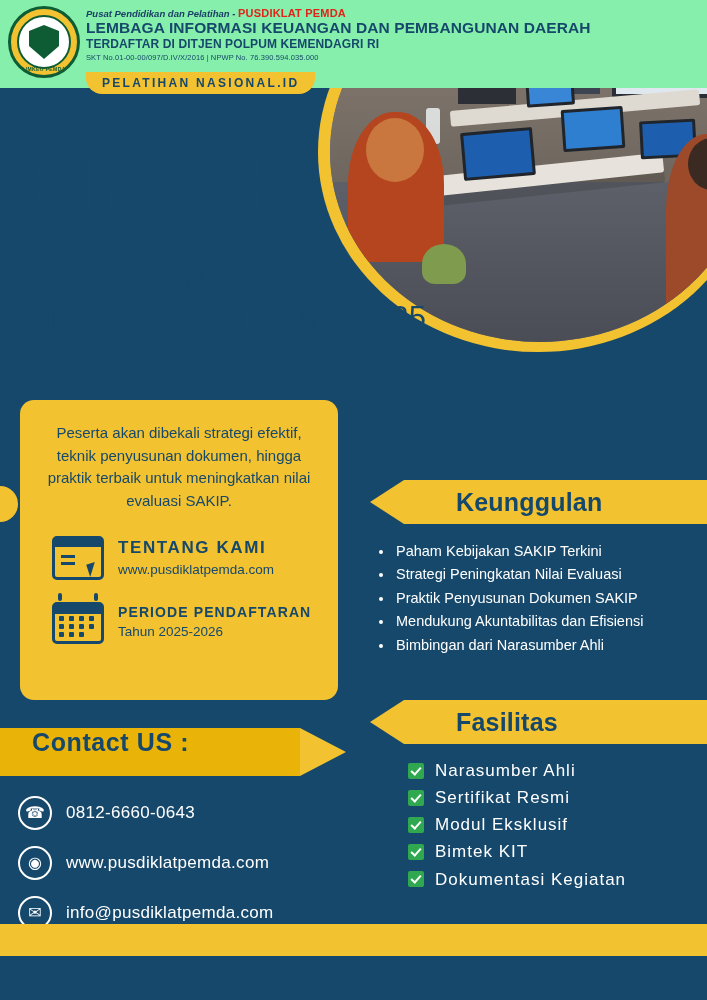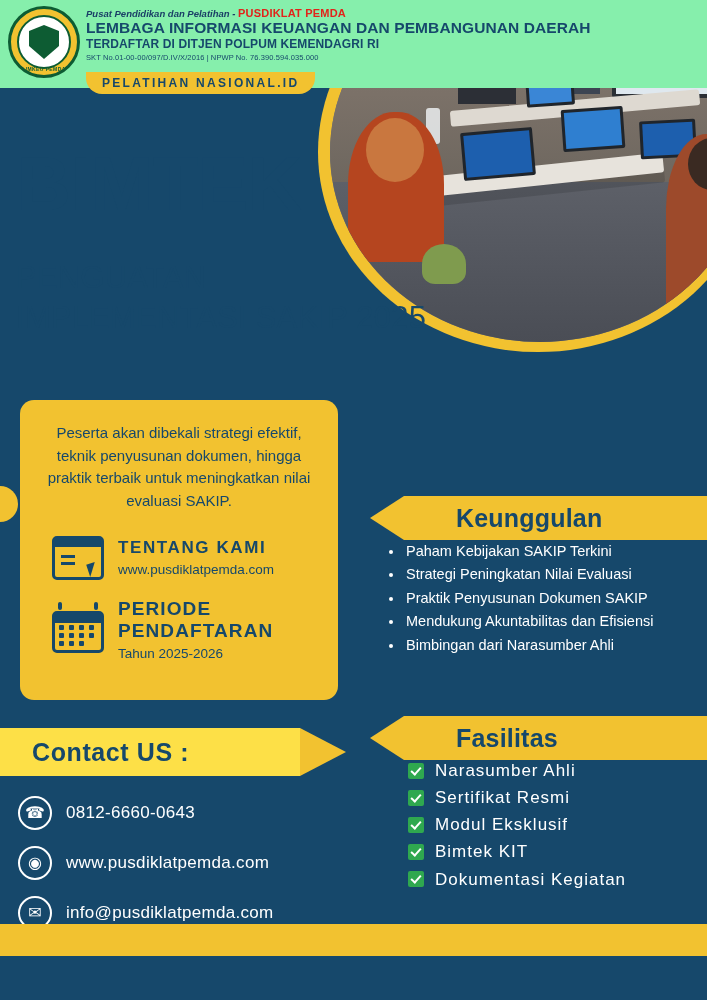--- a/index.html
+++ b/index.html
@@ -264,31 +264,30 @@
     position:absolute; left:6px; top:-5px; width:4px; height:8px; background:#16486b; border-radius:2px;
   }
   .ic-legs.r{ left:auto; right:6px; }
   .lc-title {
     font-size: 17px; font-weight: bold; color: #16486b;
     letter-spacing: 1.6px;
   }
   .lc-sub {
     font-size: 13.5px; color: #16486b; margin-top: 4px;
   }
-  .lc-title.small { font-size: 19px; letter-spacing: 1.1px; }
+  .lc-title.small { font-size: 14px; letter-spacing: 1.1px; }
 
   
   .sec-banner {
     position: absolute;
     height: 44px;
     background: #f2c230;
     z-index: 22;
     display: flex;
     align-items: center;
-    margin-top: 16px;
   }
   .sec-banner .label {
     font-size: 25px;
     font-weight: bold;
     color: #16486b;
     margin-left: 52px;
     letter-spacing: .2px;
   }
   .sec-banner .notch {
     position: absolute;
@@ -304,21 +303,21 @@
   .bullets {
     position: absolute;
     left: 392px; top: 540px;
     width: 308px;
     z-index: 22;
     color: #ffffff;
   }
   .bullets li {
     font-size: 14.5px;
     line-height: 1.62;
-    margin-left: 12px;
+    margin-left: 2px;
     padding-left: 2px;
   }
   .facilities {
     position: absolute;
     left: 408px; top: 758px;
     width: 300px;
     z-index: 22;
     list-style: none;
   }
   .facilities li {
@@ -347,23 +346,23 @@
     border: solid #ffffff;
     border-width: 0 2px 2px 0;
     transform: rotate(42deg);
   }
 
   
   .contact-banner {
     position: absolute;
     left: 0; top: 728px;
     width: 300px; height: 48px;
-    background: #fde047;
+    background: #eab308;
     z-index: 26;
-    display: flex; align-items: center;
+    display: flex; align-items: flex-start;
   }
   .contact-banner .label {
     font-size: 25px; font-weight: bold; color: #16486b;
     margin-left: 32px; letter-spacing: .6px;
   }
   .contact-banner .notch-r {
     position: absolute;
     right: -46px; top: 0;
     width: 0; height: 0;
     border-top: 24px solid transparent;

